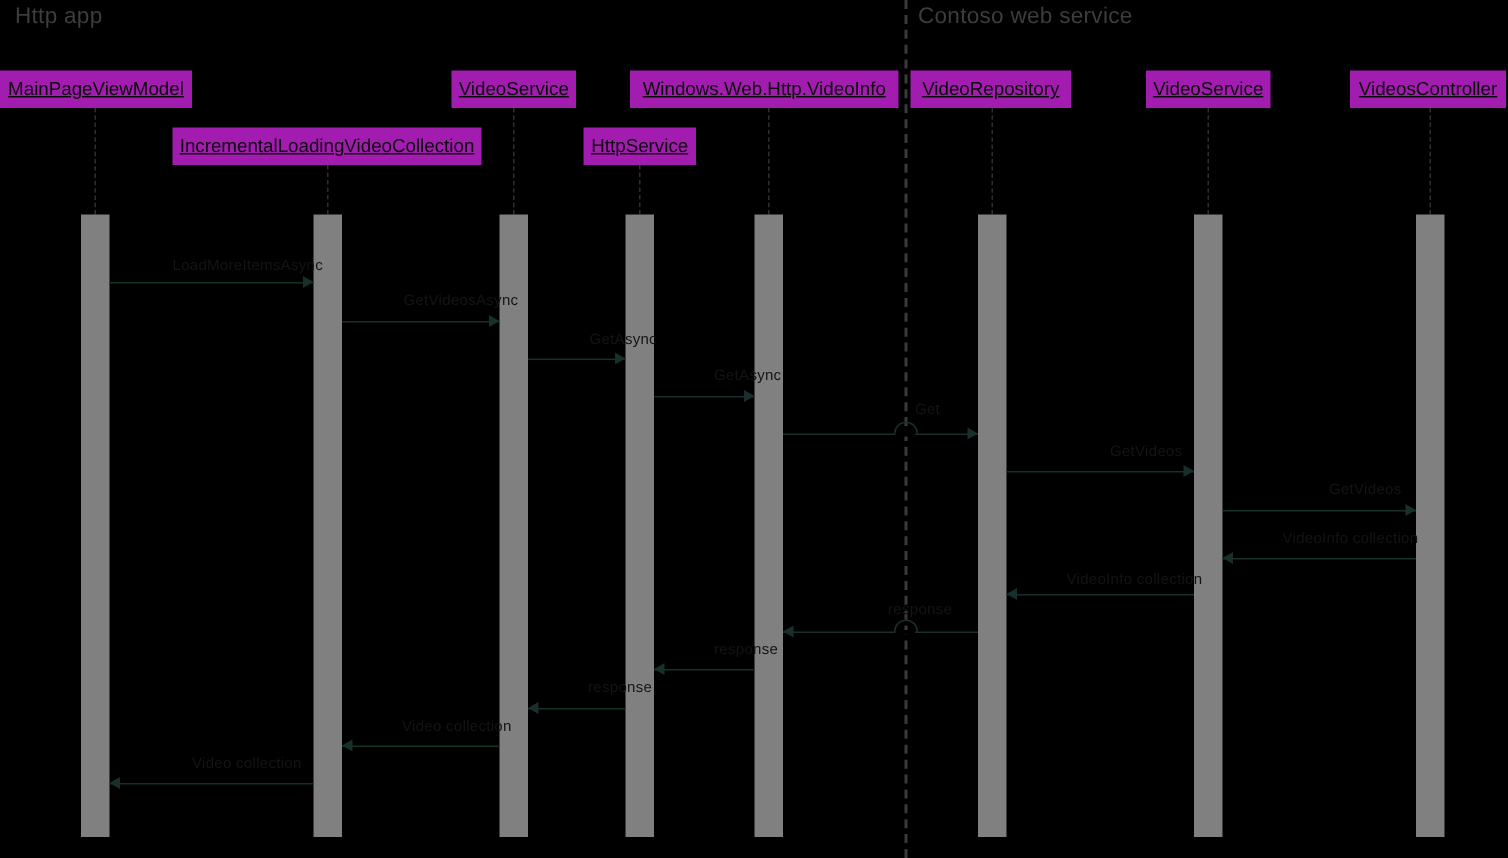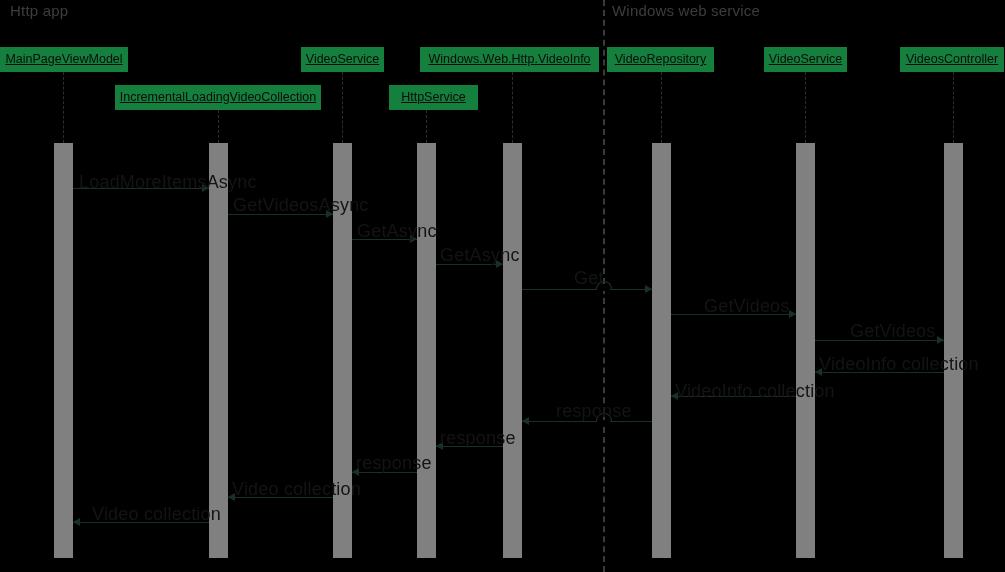--- a/index.html
+++ b/index.html
@@ -27,21 +27,21 @@
   }
   .boundary {
     position: absolute;
     top: 0;
     width: 0;
     border-left: 2px dashed #3a3a3a;
     height: 572px;
   }
   .participant-box {
     position: absolute;
-    background: #15803d;
+    background: #a21caf;
     color: #0b0b0b;
     font-size: 12.5px;
     font-family: "Liberation Sans", sans-serif;
     text-align: center;
     line-height: 25px;
     height: 25px;
     white-space: nowrap;
     box-sizing: border-box;
   }
   .participant-box span {
@@ -74,24 +74,25 @@
   }
   .arrowhead.right {
     border-left: 7px solid #18302c;
   }
   .arrowhead.left {
     border-right: 7px solid #18302c;
   }
   .msg-label {
     position: absolute;
     color: #141414;
-    font-size: 18px;
+    font-size: 10px;
     font-family: "Liberation Sans", sans-serif;
     white-space: nowrap;
     letter-spacing: 0.2px;
+    margin-left: 36px;
   }
   .hop {
     position: absolute;
     width: 14px;
     height: 8px;
     border: 1px solid #18302c;
     border-bottom: none;
     border-radius: 8px 8px 0 0;
     background: transparent;
   }
@@ -100,37 +101,37 @@
     height: 3px;
     background: #000000;
   }
 </style>
 </head>
 <body>
 
 <div id="diagram">
 
   <div class="group-title" style="left:10px; top:2px;">Http app</div>
-  <div class="group-title" style="left:612px; top:2px;">Windows web service</div>
+  <div class="group-title" style="left:612px; top:2px;">Contoso web service</div>
 
   <div class="boundary" style="left:603px;"></div>
 
   <div id="participants-layer">
       <div class="lifeline" style="left: 63px; top: 72px; height: 71px;"></div>
       <div class="activation" style="left: 54px; top: 143px; height: 415px;"></div>
       <div class="participant-box" style="left: 0px; top: 47px; width: 128px;"><span>MainPageViewModel</span></div>
       <div class="lifeline" style="left: 218px; top: 110px; height: 33px;"></div>
       <div class="activation" style="left: 209px; top: 143px; height: 415px;"></div>
       <div class="participant-box" style="left: 115px; top: 85px; width: 206px;"><span>IncrementalLoadingVideoCollection</span></div>
       <div class="lifeline" style="left: 342px; top: 72px; height: 71px;"></div>
       <div class="activation" style="left: 333px; top: 143px; height: 415px;"></div>
       <div class="participant-box" style="left: 301px; top: 47px; width: 83px;"><span>VideoService</span></div>
       <div class="lifeline" style="left: 426px; top: 110px; height: 33px;"></div>
       <div class="activation" style="left: 417px; top: 143px; height: 415px;"></div>
-      <div class="participant-box" style="left: 389px; top: 85px; width: 89px;"><span>HttpService</span></div>
+      <div class="participant-box" style="left: 389px; top: 85px; width: 75px;"><span>HttpService</span></div>
       <div class="lifeline" style="left: 512px; top: 72px; height: 71px;"></div>
       <div class="activation" style="left: 503px; top: 143px; height: 415px;"></div>
       <div class="participant-box" style="left: 420px; top: 47px; width: 179px;"><span>Windows.Web.Http.VideoInfo</span></div>
       <div class="lifeline" style="left: 661px; top: 72px; height: 71px;"></div>
       <div class="activation" style="left: 652px; top: 143px; height: 415px;"></div>
       <div class="participant-box" style="left: 607px; top: 47px; width: 107px;"><span>VideoRepository</span></div>
       <div class="lifeline" style="left: 805px; top: 72px; height: 71px;"></div>
       <div class="activation" style="left: 796px; top: 143px; height: 415px;"></div>
       <div class="participant-box" style="left: 764px; top: 47px; width: 83px;"><span>VideoService</span></div>
       <div class="lifeline" style="left: 953px; top: 72px; height: 71px;"></div>

